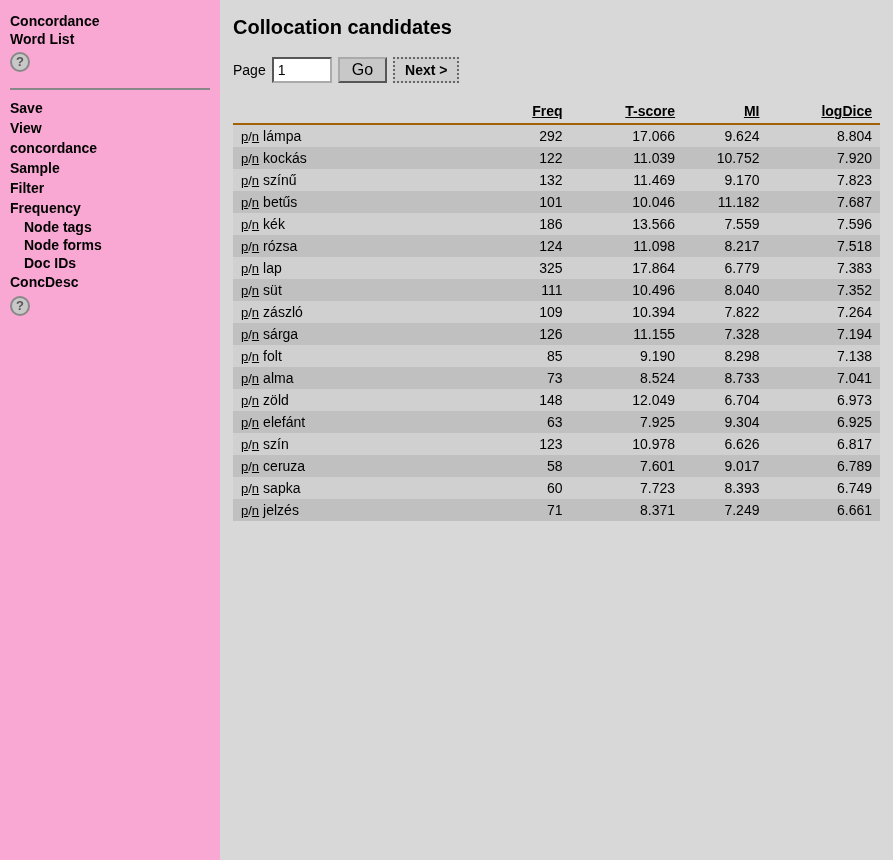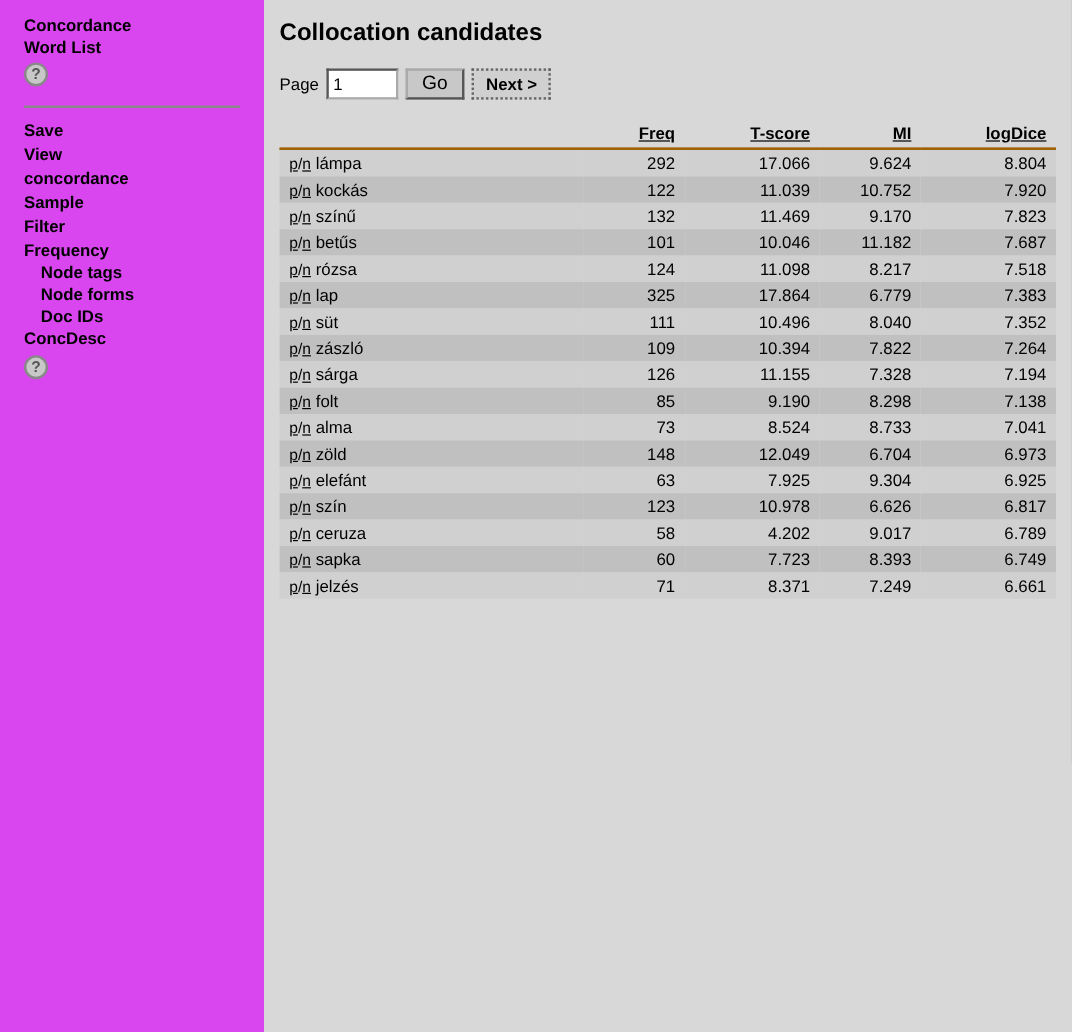--- a/index.html
+++ b/index.html
@@ -10,22 +10,22 @@
       display: flex;
       height: 860px;
       width: 893px;
       overflow: hidden;
     }
 
     
     #sidebar {
       width: 220px;
       min-width: 220px;
-      background: #d946ef;
-      padding: 12px 20px;
+      background: #f9a8d4;
+      padding: 12px 10px;
       display: flex;
       flex-direction: column;
       gap: 0;
     }
     .sidebar-group-top {
       margin-bottom: 8px;
     }
     .sidebar-item-label {
       display: block;
       color: #000;
@@ -245,20 +245,27 @@
           <td>7.823</td>
         </tr>
         <tr>
           <td><a class="pn-link" href="#"><span>p</span>/<span>n</span></a><span class="word-bold">betűs</span></td>
           <td>101</td>
           <td>10.046</td>
           <td>11.182</td>
           <td>7.687</td>
         </tr>
         <tr>
+          <td><a class="pn-link" href="#"><span>p</span>/<span>n</span></a><span class="word-bold">kék</span></td>
+          <td>186</td>
+          <td>13.566</td>
+          <td>7.559</td>
+          <td>7.596</td>
+        </tr>
+        <tr>
           <td><a class="pn-link" href="#"><span>p</span>/<span>n</span></a><span class="word-bold">rózsa</span></td>
           <td>124</td>
           <td>11.098</td>
           <td>8.217</td>
           <td>7.518</td>
         </tr>
         <tr>
           <td><a class="pn-link" href="#"><span>p</span>/<span>n</span></a><span class="word-bold">lap</span></td>
           <td>325</td>
           <td>17.864</td>
@@ -317,21 +324,21 @@
         <tr>
           <td><a class="pn-link" href="#"><span>p</span>/<span>n</span></a><span class="word-bold">szín</span></td>
           <td>123</td>
           <td>10.978</td>
           <td>6.626</td>
           <td>6.817</td>
         </tr>
         <tr>
           <td><a class="pn-link" href="#"><span>p</span>/<span>n</span></a><span class="word-bold">ceruza</span></td>
           <td>58</td>
-          <td>4.202</td>
+          <td>7.601</td>
           <td>9.017</td>
           <td>6.789</td>
         </tr>
         <tr>
           <td><a class="pn-link" href="#"><span>p</span>/<span>n</span></a><span class="word-bold">sapka</span></td>
           <td>60</td>
           <td>7.723</td>
           <td>8.393</td>
           <td>6.749</td>
         </tr>

